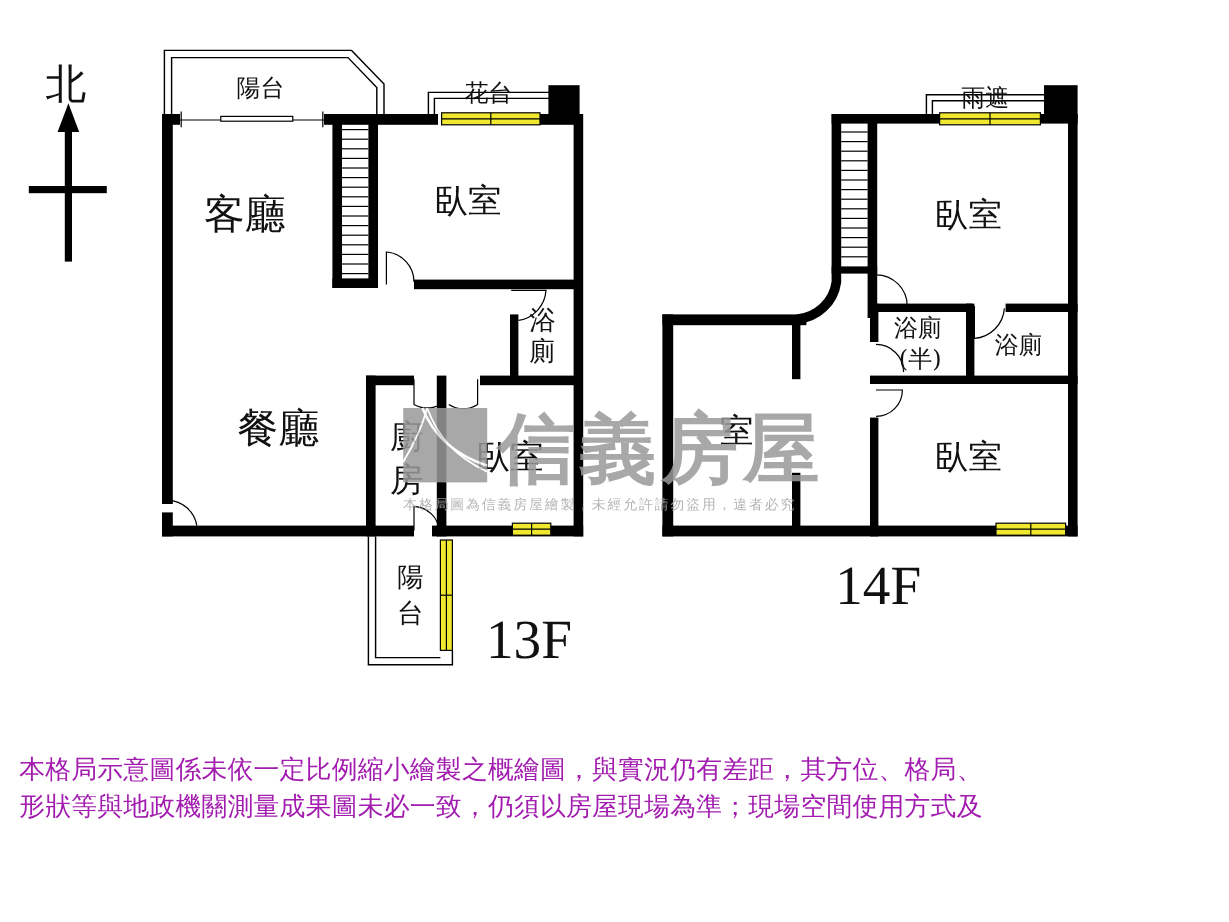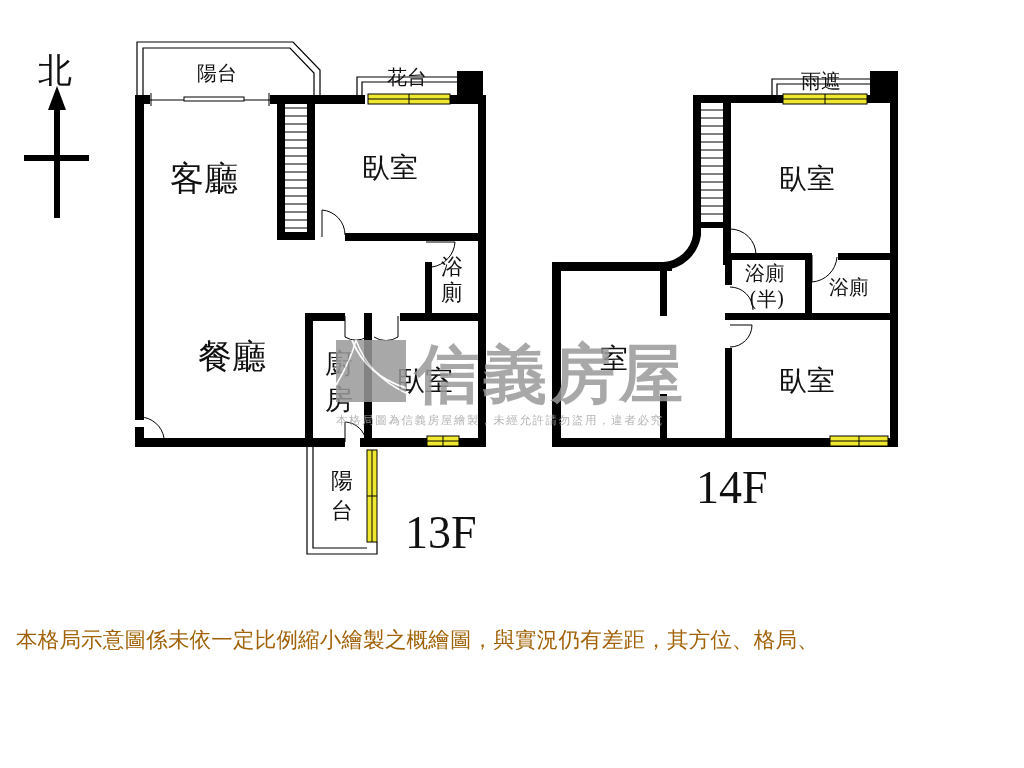--- a/index.html
+++ b/index.html
@@ -2,21 +2,21 @@
 <html><head>
 <meta charset="utf-8">
 <style>
   html, body { margin:0; padding:0; background:#ffffff; }
   body { width:1024px; height:768px; position:relative; overflow:hidden; font-family:"DejaVu Serif", "Liberation Serif", serif; }
   #plan { position:absolute; left:0; top:0; }
   .room-label { font-family:"DejaVu Serif", "Liberation Serif", serif; fill:#111; }
   .wm-big { font-family:"DejaVu Sans", "Liberation Sans", sans-serif; fill:#9a9a9a; font-weight:bold; }
   .wm-small { font-family:"DejaVu Sans", "Liberation Sans", sans-serif; fill:#a8a8a8; }
   .floor-label { font-family:"Liberation Serif", "DejaVu Serif", serif; fill:#111; }
-  .disclaimer { position:absolute; left:16px; top:626px; width:1000px; font-family:Liberation Mono, monospace; font-size:21.5px; line-height:31px; color:#a16207; letter-spacing:0.2px; }
+  .disclaimer { position:absolute; left:16px; top:626px; width:1000px; font-family:Liberation Serif, serif; font-size:21.5px; line-height:31px; color:#a21caf; letter-spacing:0.2px; }
   .disclaimer div { white-space:nowrap; }
 </style>
 </head>
 <body>
 
 <svg id="plan" width="1024" height="610" viewBox="0 0 1024 610" xmlns="http://www.w3.org/2000/svg">
 
   <g>
     <text class="room-label" x="38" y="82" font-size="34">北</text>
     <g>
@@ -226,13 +226,14 @@
       <path d="M356,340 C364,362 378,380 406,393" fill="none" stroke="#fff" stroke-width="1.5"></path>
       <path d="M336,385 C345,370 352,355 356,340" fill="none" stroke="#fff" stroke-width="1.5"></path>
     </g>
     <text class="wm-big" x="415" y="396" font-size="64" letter-spacing="4">信義房屋</text>
     <text class="wm-small" x="336" y="424" font-size="11.5" letter-spacing="1.6">本格局圖為信義房屋繪製，未經允許請勿盜用，違者必究</text>
   </g>
 </svg>
 
 <div class="disclaimer">
   <div>本格局示意圖係未依一定比例縮小繪製之概繪圖，與實況仍有差距，其方位、格局、</div>
+  <div>形狀等與地政機關測量成果圖未必一致，仍須以房屋現場為準；現場空間使用方式及</div>
 </div>
 
 </body></html>

